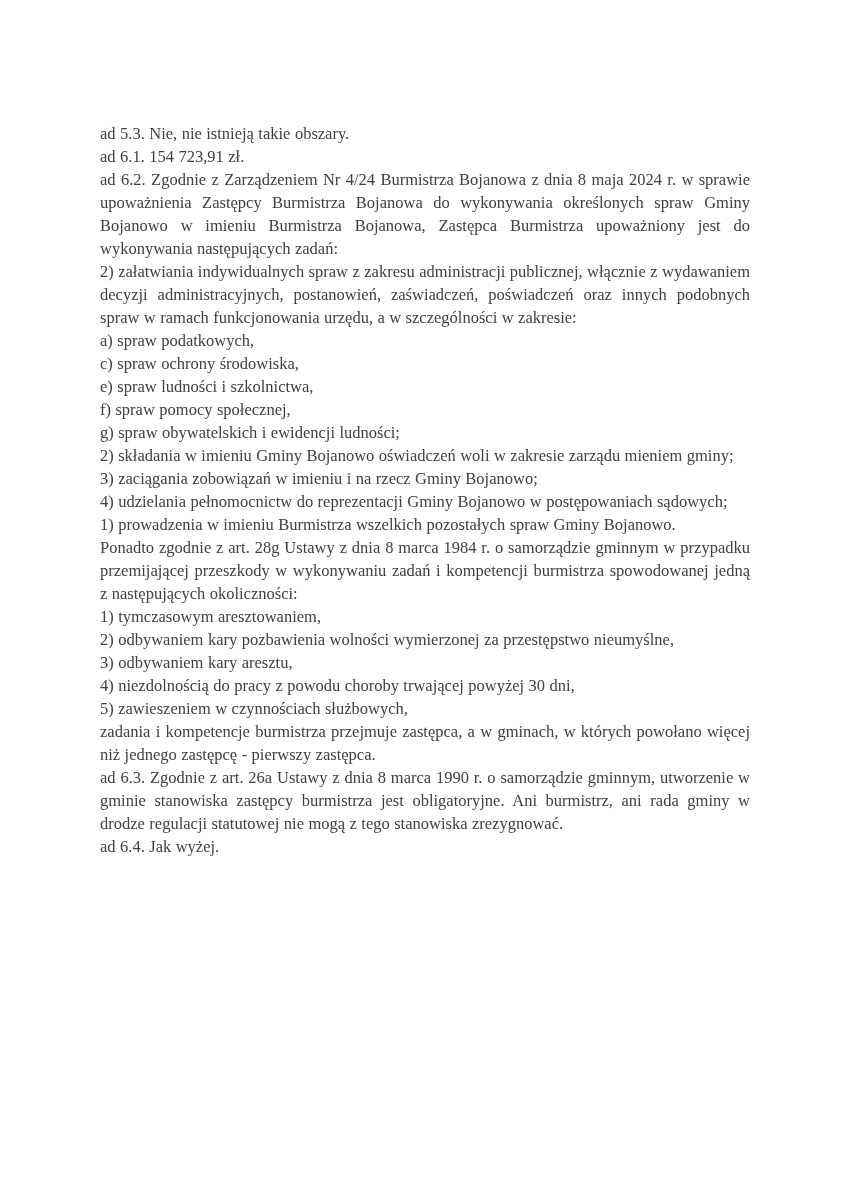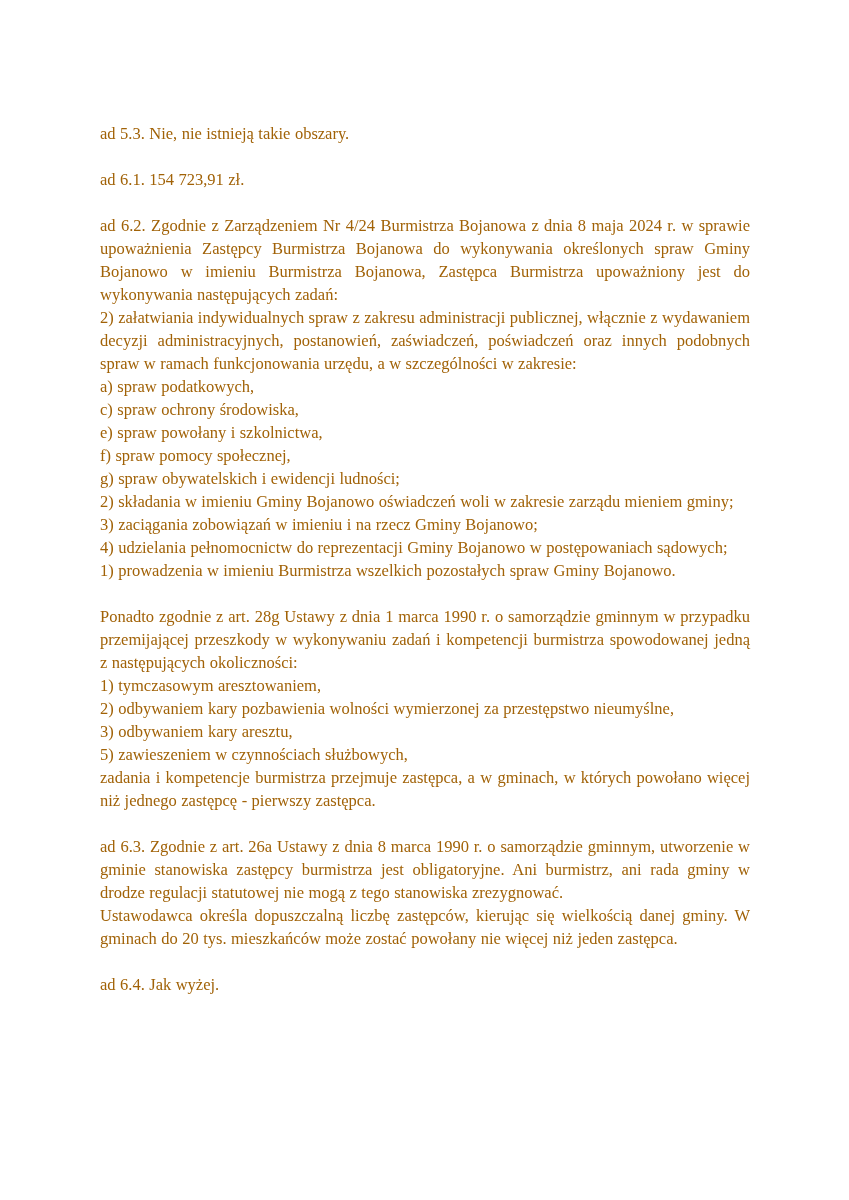--- a/index.html
+++ b/index.html
@@ -14,52 +14,51 @@
   }
   .page {
     box-sizing: border-box;
     width: 849px;
     height: 992px;
     background: #ffffff;
     padding: 122px 99px 0 100px;
     font-family: "Liberation Serif", "DejaVu Serif", serif;
     font-size: 16.5px;
     line-height: 23px;
-    color: #a16207;
+    color: #404040;
   }
   .doc-body p.para {
     margin: 0;
     text-align: justify;
     word-spacing: 0.02em;
   }
   .doc-body p.para.gap {
-    margin-top: 23px;
   }
 </style>
 </head>
 <body>
 
 <main class="page">
   <div class="doc-body" id="doc-body">
       <p class="para">ad 5.3. Nie, nie istnieją takie obszary.</p>
       <p class="para gap">ad 6.1. 154 723,91 zł.</p>
       <p class="para gap">ad 6.2. Zgodnie z Zarządzeniem Nr 4/24 Burmistrza Bojanowa z dnia 8 maja 2024 r. w sprawie upoważnienia Zastępcy Burmistrza Bojanowa do wykonywania określonych spraw Gminy Bojanowo w imieniu Burmistrza Bojanowa, Zastępca Burmistrza upoważniony jest do wykonywania następujących zadań:</p>
       <p class="para">2) załatwiania indywidualnych spraw z zakresu administracji publicznej, włącznie z wydawaniem decyzji administracyjnych, postanowień, zaświadczeń, poświadczeń oraz innych podobnych spraw w ramach funkcjonowania urzędu, a w szczególności w zakresie:</p>
       <p class="para">a) spraw podatkowych,</p>
       <p class="para">c) spraw ochrony środowiska,</p>
-      <p class="para">e) spraw powołany i szkolnictwa,</p>
+      <p class="para">e) spraw ludności i szkolnictwa,</p>
       <p class="para">f) spraw pomocy społecznej,</p>
       <p class="para">g) spraw obywatelskich i ewidencji ludności;</p>
       <p class="para">2) składania w imieniu Gminy Bojanowo oświadczeń woli w zakresie zarządu mieniem gminy;</p>
       <p class="para">3) zaciągania zobowiązań w imieniu i na rzecz Gminy Bojanowo;</p>
       <p class="para">4) udzielania pełnomocnictw do reprezentacji Gminy Bojanowo w postępowaniach sądowych;</p>
       <p class="para">1) prowadzenia w imieniu Burmistrza wszelkich pozostałych spraw Gminy Bojanowo.</p>
-      <p class="para gap">Ponadto zgodnie z art. 28g Ustawy z dnia 1 marca 1990 r. o samorządzie gminnym w przypadku przemijającej przeszkody w wykonywaniu zadań i kompetencji burmistrza spowodowanej jedną z następujących okoliczności:</p>
+      <p class="para gap">Ponadto zgodnie z art. 28g Ustawy z dnia 8 marca 1984 r. o samorządzie gminnym w przypadku przemijającej przeszkody w wykonywaniu zadań i kompetencji burmistrza spowodowanej jedną z następujących okoliczności:</p>
       <p class="para">1) tymczasowym aresztowaniem,</p>
       <p class="para">2) odbywaniem kary pozbawienia wolności wymierzonej za przestępstwo nieumyślne,</p>
       <p class="para">3) odbywaniem kary aresztu,</p>
+      <p class="para">4) niezdolnością do pracy z powodu choroby trwającej powyżej 30 dni,</p>
       <p class="para">5) zawieszeniem w czynnościach służbowych,</p>
       <p class="para">zadania i kompetencje burmistrza przejmuje zastępca, a w gminach, w których powołano więcej niż jednego zastępcę - pierwszy zastępca.</p>
       <p class="para gap">ad 6.3. Zgodnie z art. 26a Ustawy z dnia 8 marca 1990 r. o samorządzie gminnym, utworzenie w gminie stanowiska zastępcy burmistrza jest obligatoryjne. Ani burmistrz, ani rada gminy w drodze regulacji statutowej nie mogą z tego stanowiska zrezygnować.</p>
-      <p class="para">Ustawodawca określa dopuszczalną liczbę zastępców, kierując się wielkością danej gminy. W gminach do 20 tys. mieszkańców może zostać powołany nie więcej niż jeden zastępca.</p>
       <p class="para gap">ad 6.4. Jak wyżej.</p>
     </div>
 </main>
 
 </body></html>

